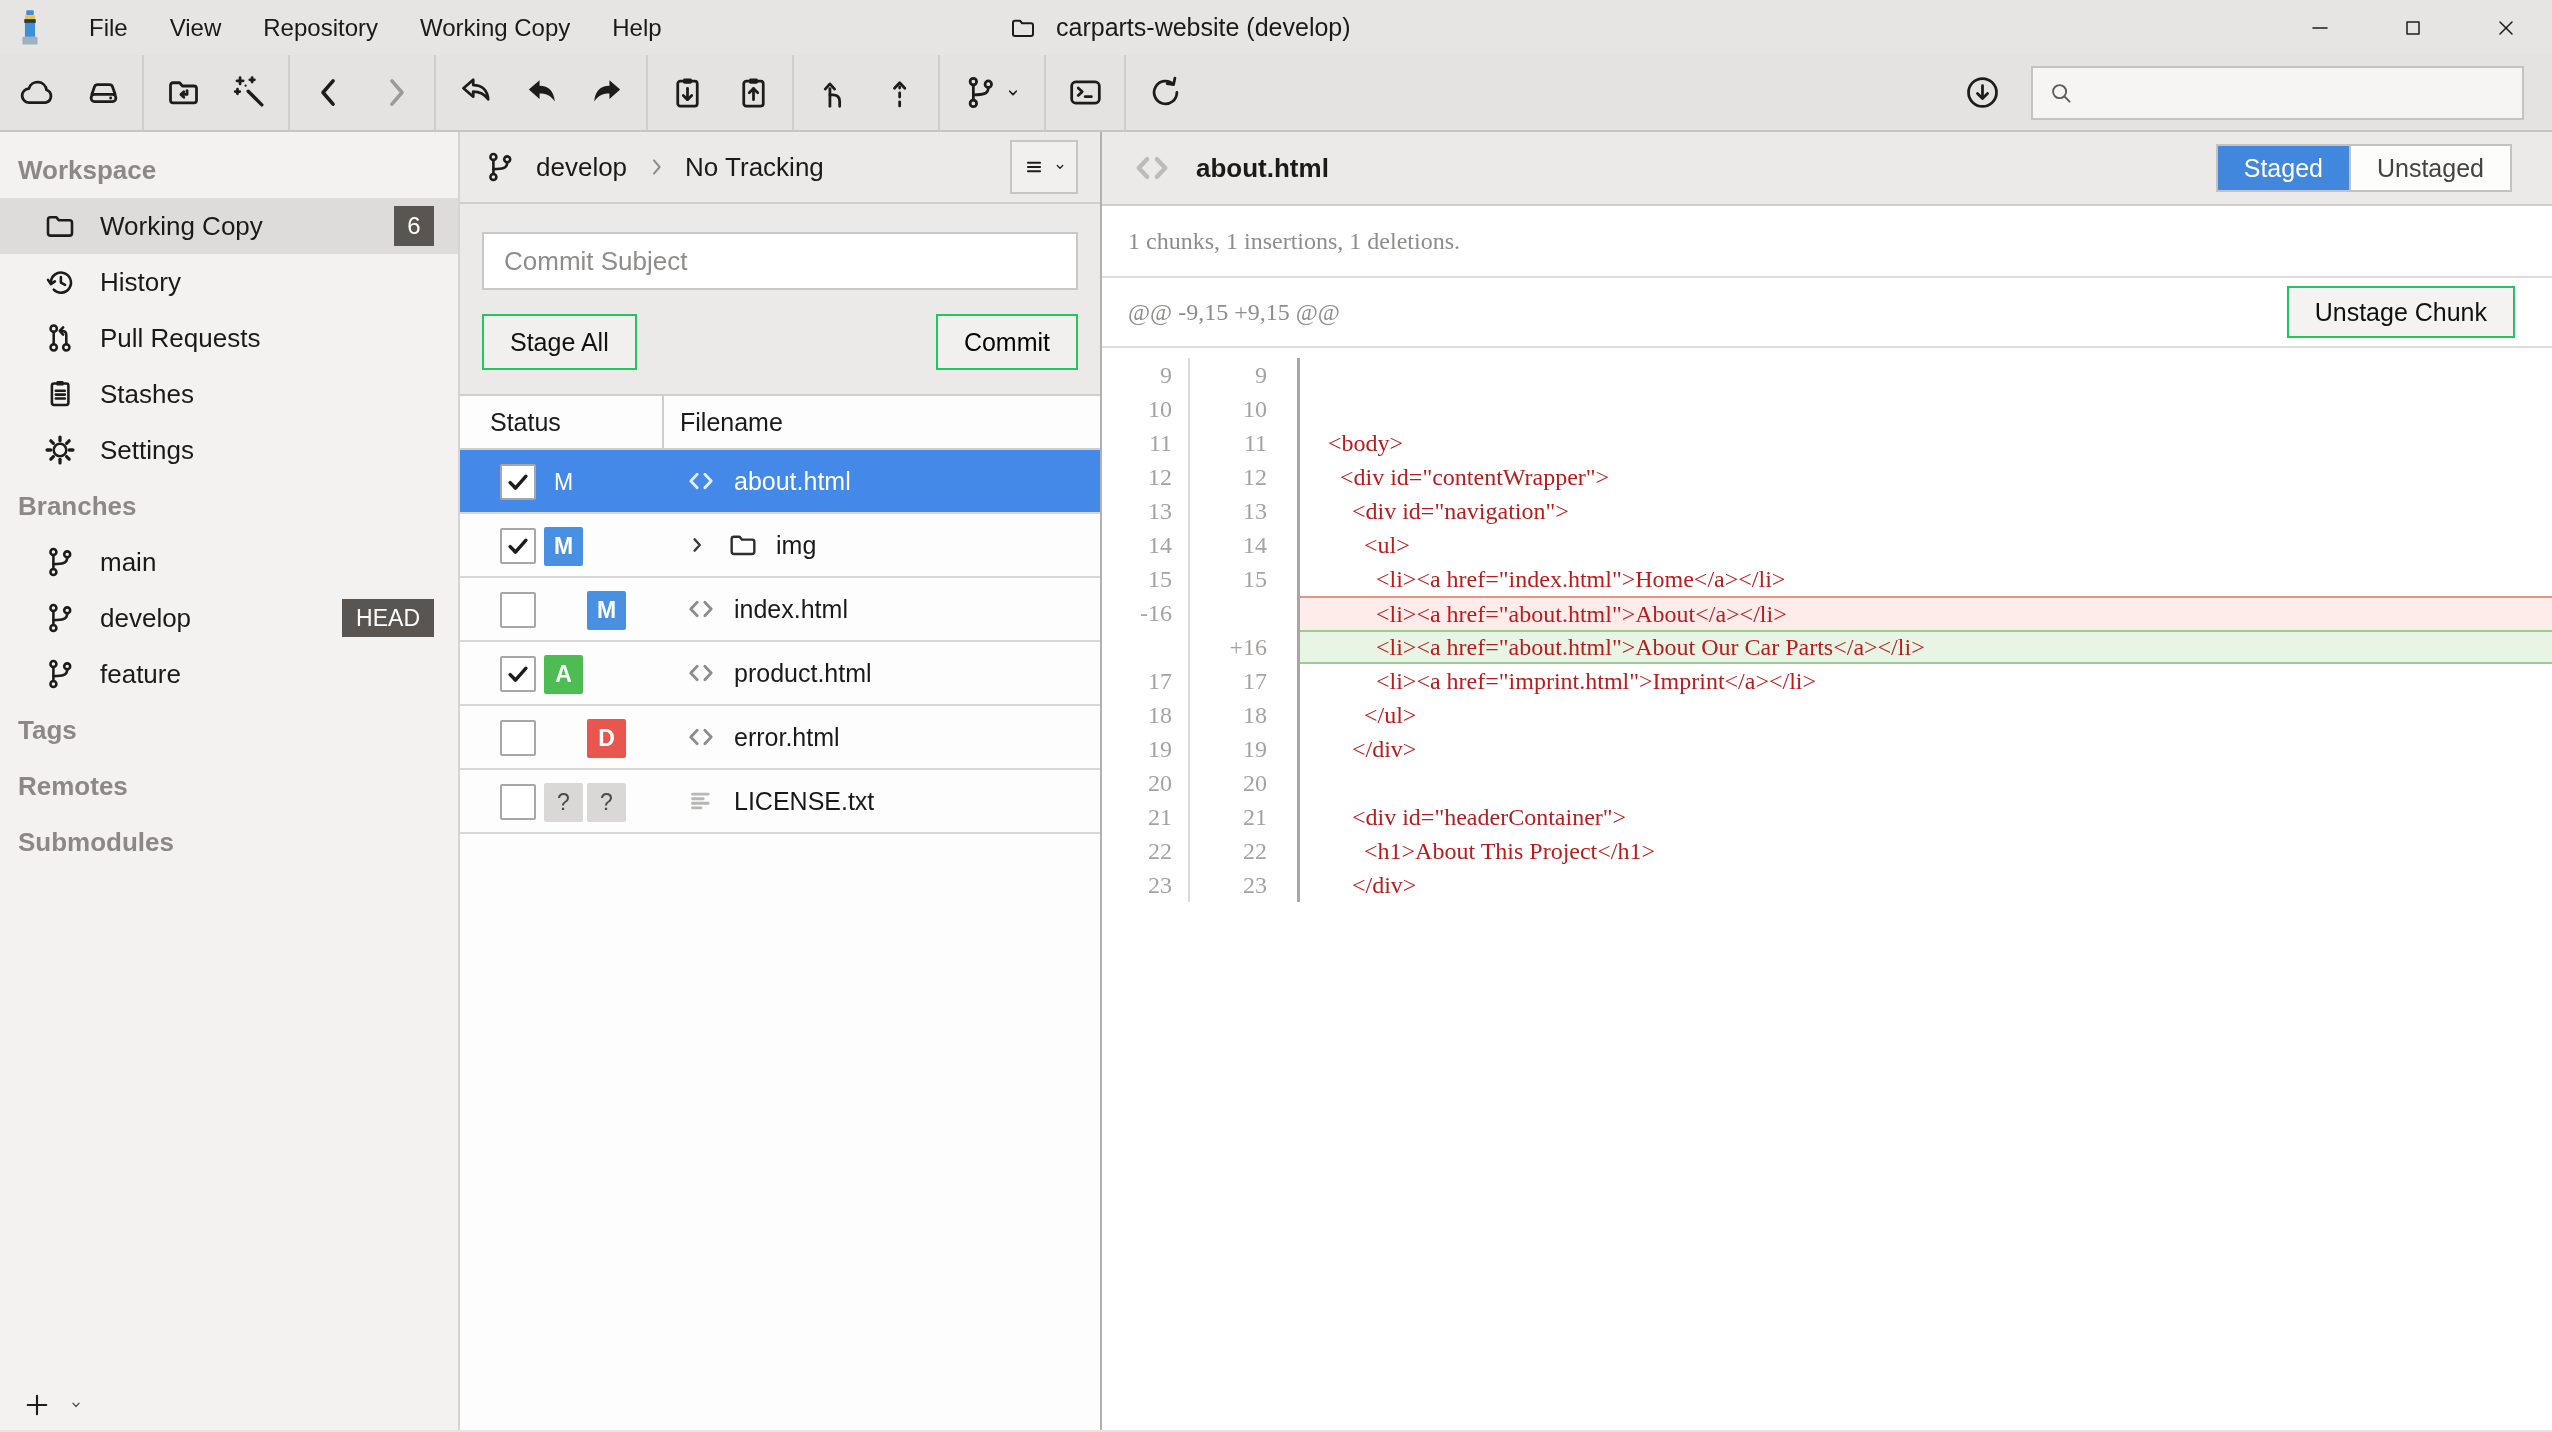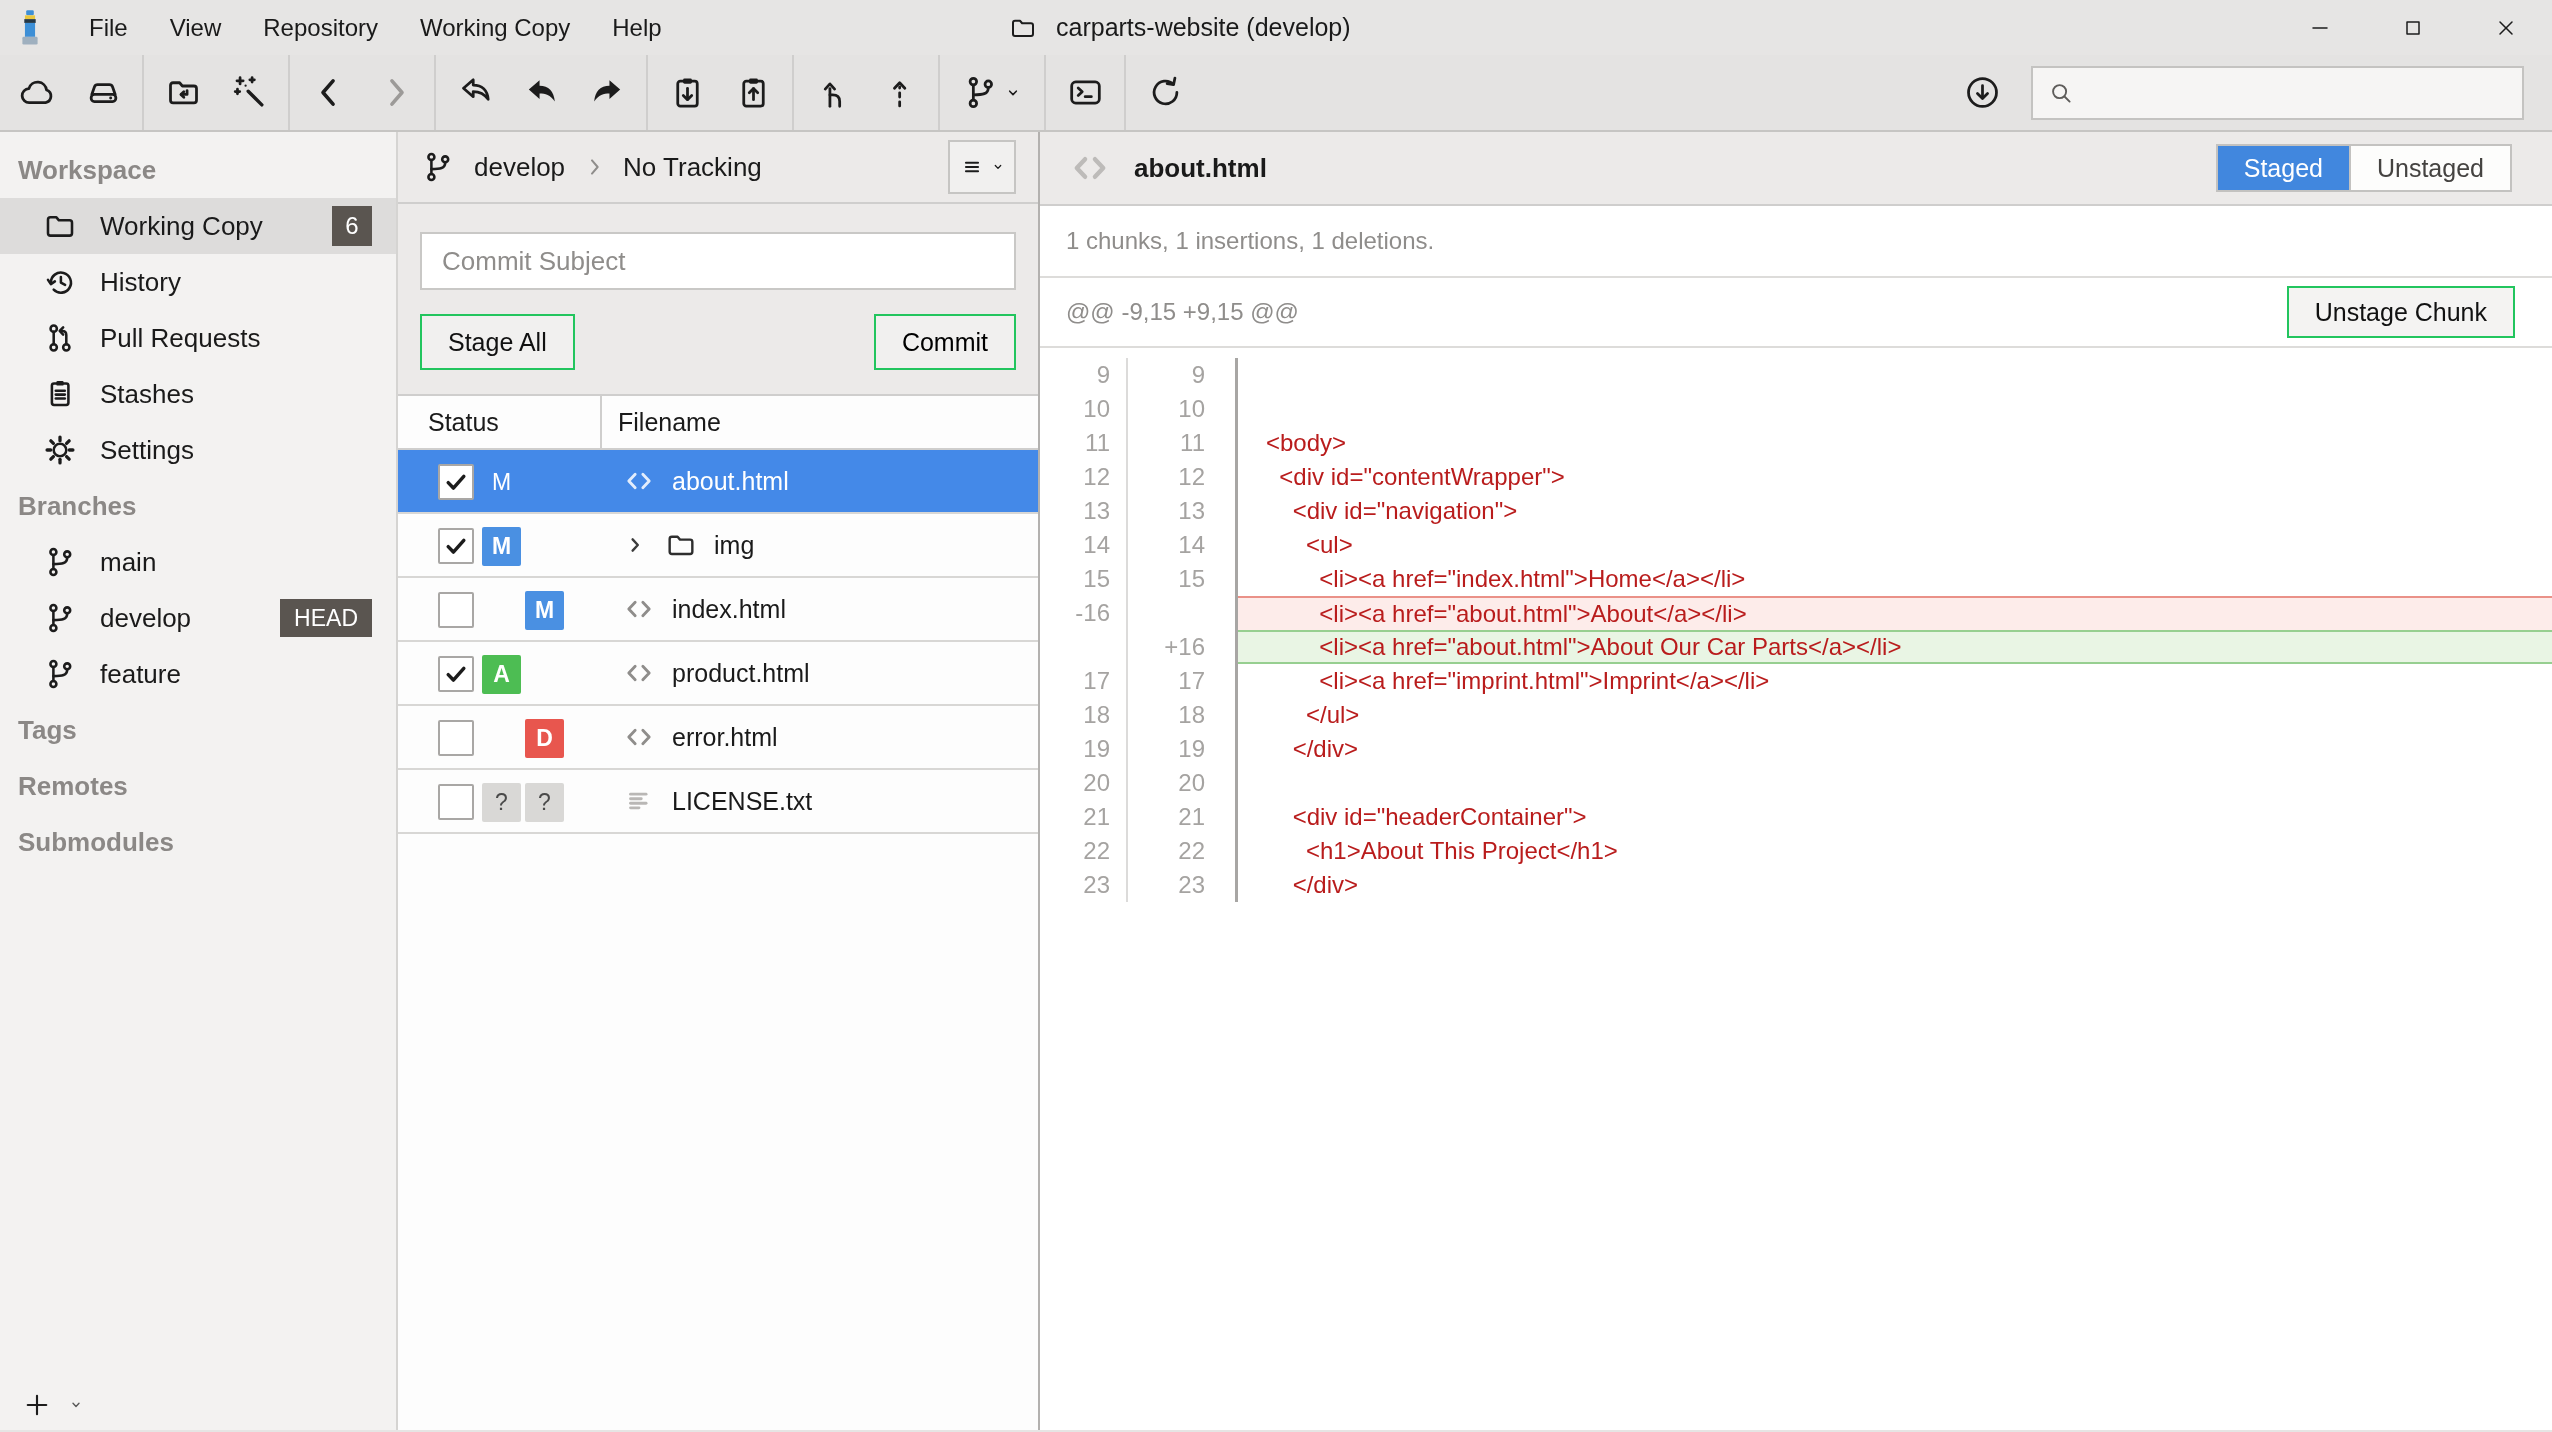--- a/index.html
+++ b/index.html
@@ -33,21 +33,21 @@
   .fillic{fill:#1c1c1c;stroke:none}
   .tb-right{margin-left:auto;display:flex;align-items:center;gap:16px;padding-right:28px}
   .searchbox{position:relative;width:493px;height:54px}
   .searchbox input{width:100%;height:100%;border:2px solid #c4c3c1;background:#f6f5f4;font-size:24px;
      font-family:"Liberation Sans",sans-serif;padding:0 18px 0 58px;outline:none}
   .searchbox .ic{position:absolute;left:16px;top:13px;width:28px;height:28px;stroke:#5e5c5a;stroke-width:1.6}
 
   .main{display:flex;height:1298px}
 
   
-  .sidebar{width:398px;background:#f3f2f1;border-right:2px solid #d5d4d2;position:relative;flex:none}
+  .sidebar{width:460px;background:#f3f2f1;border-right:2px solid #d5d4d2;position:relative;flex:none}
   .side-sec{height:56px;display:flex;align-items:center;padding-left:18px;font-size:26px;font-weight:bold;color:#8b8886}
   .side-sec.first{margin-top:10px}
   .side-item{height:56px;display:flex;align-items:center;padding-left:42px;gap:22px;font-size:26px}
   .side-item .ic{width:36px;height:36px;flex:none}
   .side-item.selected{background:#dddcdb}
   .count-badge{margin-left:auto;margin-right:24px;min-width:40px;height:40px;background:var(--dark-badge);
      color:#fff;display:flex;align-items:center;justify-content:center;font-size:24px}
   .head-badge{margin-left:auto;margin-right:24px;height:38px;padding:0 14px;background:var(--dark-badge);
      color:#fff;display:flex;align-items:center;justify-content:center;font-size:23px}
   .side-footer{position:absolute;left:22px;bottom:10px;display:flex;align-items:center;gap:14px}
@@ -99,21 +99,21 @@
   
   .diff-pane{flex:1;background:#fff;display:flex;flex-direction:column;min-width:0}
   .diff-header{height:74px;background:#eceae9;border-bottom:2px solid #cfcecd;display:flex;align-items:center;
      padding:0 40px 0 28px;gap:22px;flex:none}
   .diff-header .ic{width:44px;height:44px;stroke:#bdbbb9;stroke-width:2.4}
   .diff-header .fn{font-size:26px;font-weight:bold}
   .segmented{margin-left:auto;display:flex;height:48px;border:2px solid #c3c2c0}
   .seg{display:flex;align-items:center;justify-content:center;font-size:25px;padding:0 26px}
   .seg.active{background:var(--accent-blue);color:#fff}
   .seg.inactive{background:#fdfdfc;color:#454341;border-left:2px solid #c3c2c0}
-  .mono{font-family:Liberation Sans, sans-serif}
+  .mono{font-family:Liberation Serif, serif}
   .diff-stats{height:72px;display:flex;align-items:center;padding:0 26px;font-size:24px;color:#8f8d8b;
      border-bottom:2px solid #dddcda;flex:none}
   .hunk-row{height:70px;display:flex;align-items:center;padding:0 37px 0 26px;font-size:24px;color:#8f8d8b;
      border-bottom:2px solid #dddcda;flex:none}
   .hunk-row .btn{margin-left:auto;height:52px;background:#f4f3f2}
   .code-area{padding-top:10px;font-size:24px;overflow:hidden}
   .cl{display:flex;height:34px;line-height:34px}
   .no{width:88px;text-align:right;padding-right:16px;color:#a5a3a1;border-right:2px solid #dcdbda;flex:none}
   .nn{width:110px;text-align:right;padding-right:30px;color:#a5a3a1;border-right:3px solid #a8a6a4;flex:none}
   .ct{flex:1;padding-left:28px;white-space:pre;color:#b91c1c;min-width:0}

